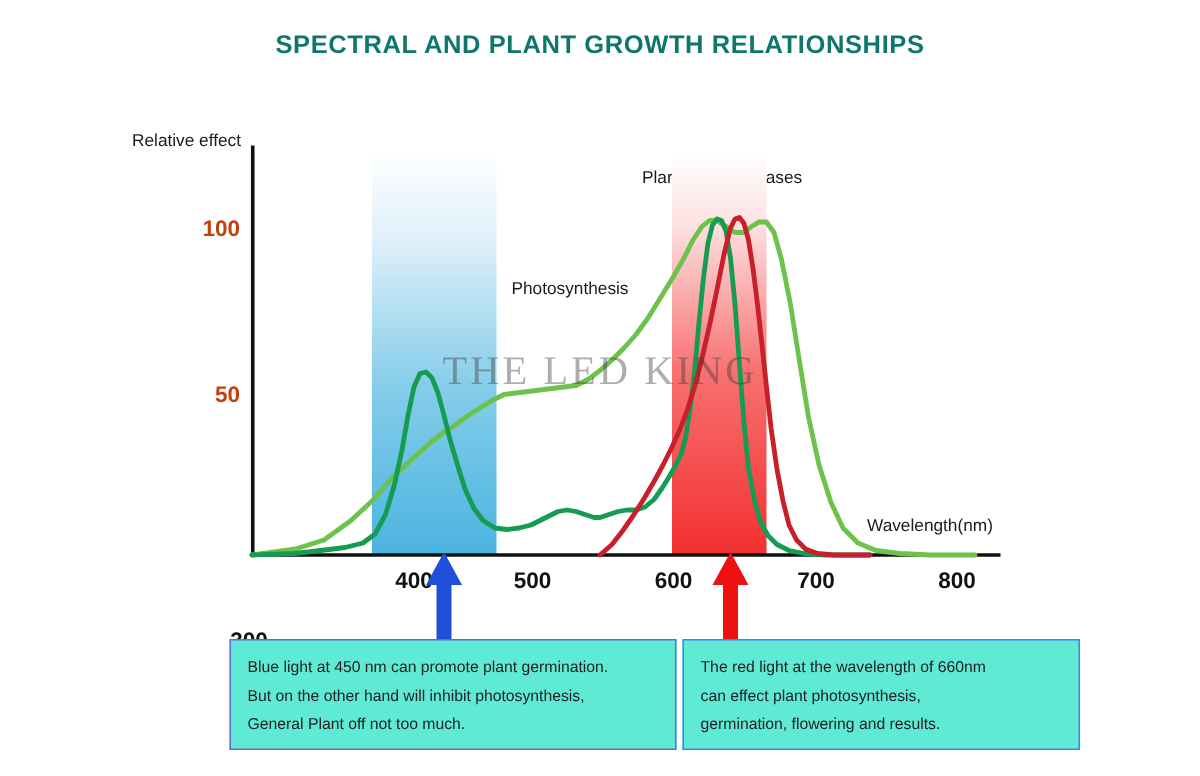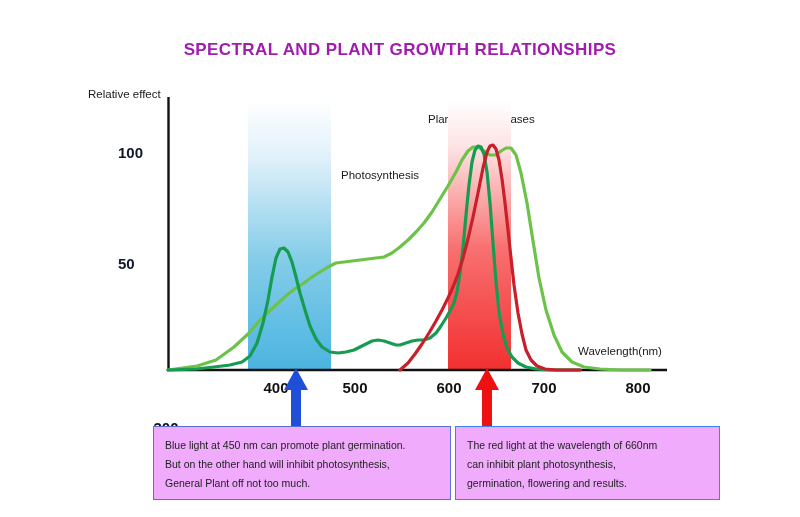--- a/index.html
+++ b/index.html
@@ -24,22 +24,21 @@
   }
   .chart-title {
     position: absolute;
     left: 0;
     top: 20px;
     width: 800px;
     text-align: center;
     font-size: 17px;
     font-weight: bold;
     letter-spacing: 0.4px;
-    color: #a21caf;
-    margin-top: 20px;
+    color: #0f766e;
   }
   .axis-label-y {
     position: absolute;
     left: 88px;
     top: 88px;
     font-size: 11.5px;
     color: #1a1a1a;
     white-space: nowrap;
   }
   .axis-label-x {
@@ -47,59 +46,59 @@
     left: 578px;
     top: 345px;
     font-size: 11.5px;
     color: #1a1a1a;
     white-space: nowrap;
   }
   .ytick {
     position: absolute;
     font-size: 15px;
     font-weight: bold;
-    color: #0f172a;
-    text-align: left;
+    color: #c2410c;
+    text-align: right;
     width: 42px;
   }
   .xtick {
     position: absolute;
     font-size: 15px;
     font-weight: bold;
     color: #111111;
     text-align: center;
     width: 48px;
     top: 379px;
   }
   .curve-label {
     position: absolute;
     font-size: 11.5px;
     color: #1a1a1a;
     white-space: nowrap;
   }
-  #label-photosynthesis { left: 341px; top: 169px; }
+  #label-photosynthesis { left: 341px; top: 187px; }
   #label-plantcolor { left: 428px; top: 113px; }
   .watermark {
     position: absolute;
     left: 270px;
     top: 232px;
     width: 260px;
     font-family: "Liberation Serif", serif;
     font-size: 27px;
     letter-spacing: 2px;
     color: rgba(60,60,60,0.42);
     text-align: center;
     white-space: nowrap;
     pointer-events: none;
     user-select: none;
   }
   .callout {
     position: absolute;
     box-sizing: border-box;
-    background: #f0abfc;
+    background: #5eead4;
     padding: 9px 11px 6px 11px;
     font-size: 10.5px;
     line-height: 19px;
     color: #222222;
   }
   #callout-blue {
     left: 153px;
     top: 426px;
     width: 298px;
     height: 74px;
@@ -169,26 +168,27 @@
     <g>
       <rect x="291" y="382" width="10" height="44" fill="#1f4fd8"></rect>
       <polygon points="296,368 308,390 284,390" fill="#1f4fd8"></polygon>
     </g>
     <g>
       <rect x="482" y="382" width="10" height="44" fill="#ee1111"></rect>
       <polygon points="487,368 499,390 475,390" fill="#ee1111"></polygon>
     </g>
   </svg>
 
+  <div class="watermark">THE LED KING</div>
 
   <div class="callout" id="callout-blue">
     <div class="callout-line">Blue light at 450 nm can promote plant germination.</div>
     <div class="callout-line">But on the other hand will inhibit photosynthesis,</div>
     <div class="callout-line">General Plant off not too much.</div>
   </div>
 
   <div class="callout" id="callout-red">
     <div class="callout-line">The red light at the wavelength of 660nm</div>
-    <div class="callout-line">can inhibit plant photosynthesis,</div>
+    <div class="callout-line">can effect plant photosynthesis,</div>
     <div class="callout-line">germination, flowering and results.</div>
   </div>
 
 </div>
 
 </body></html>

